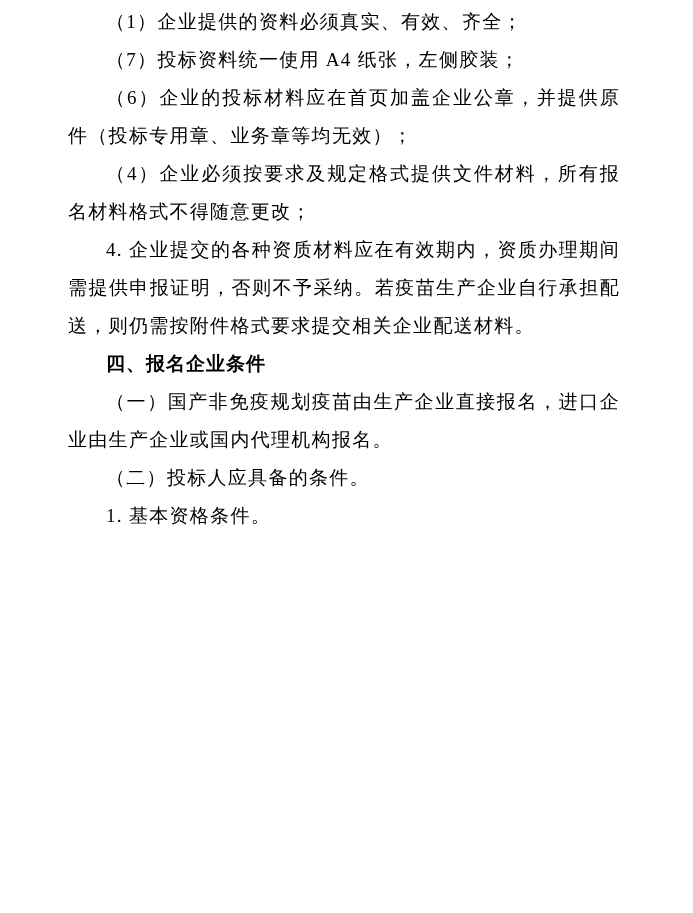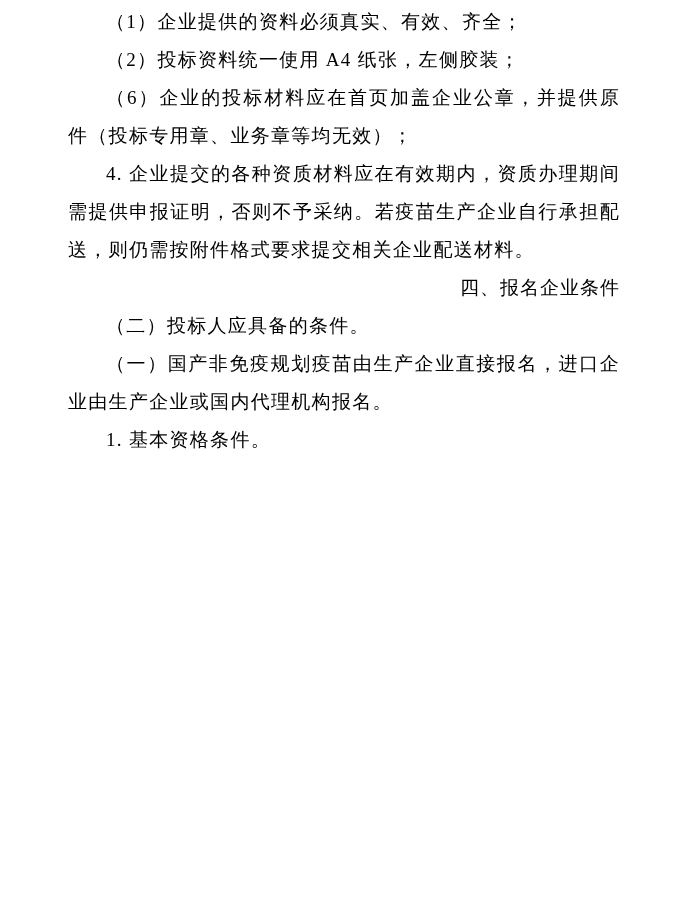--- a/index.html
+++ b/index.html
@@ -25,30 +25,31 @@
     margin: 0;
     font-size: 19px;
     line-height: 38px;
     letter-spacing: 1.3px;
     text-align: justify;
     text-indent: 2em;
     word-break: break-all;
   }
   .para.heading {
     font-family: "Liberation Sans", "DejaVu Sans", sans-serif;
-    font-weight: 400;
-    text-align: right;
+    font-weight: 700;
+    text-align: left;
     letter-spacing: 1.0px;
   }
 </style>
 </head>
 <body>
 
 <div class="page">
   <p class="para">（1）企业提供的资料必须真实、有效、齐全；</p>
-  <p class="para">（2）投标资料统一使用 A4 纸张，左侧胶装；</p>
+  <p class="para">（7）投标资料统一使用 A4 纸张，左侧胶装；</p>
   <p class="para">（6）企业的投标材料应在首页加盖企业公章，并提供原件（投标专用章、业务章等均无效）；</p>
+  <p class="para">（4）企业必须按要求及规定格式提供文件材料，所有报名材料格式不得随意更改；</p>
   <p class="para">4. 企业提交的各种资质材料应在有效期内，资质办理期间需提供申报证明，否则不予采纳。若疫苗生产企业自行承担配送，则仍需按附件格式要求提交相关企业配送材料。</p>
   <p class="para heading">四、报名企业条件</p>
+  <p class="para">（一）国产非免疫规划疫苗由生产企业直接报名，进口企业由生产企业或国内代理机构报名。</p>
   <p class="para">（二）投标人应具备的条件。</p>
-  <p class="para">（一）国产非免疫规划疫苗由生产企业直接报名，进口企业由生产企业或国内代理机构报名。</p>
   <p class="para">1. 基本资格条件。</p>
 </div>
 
 </body></html>

